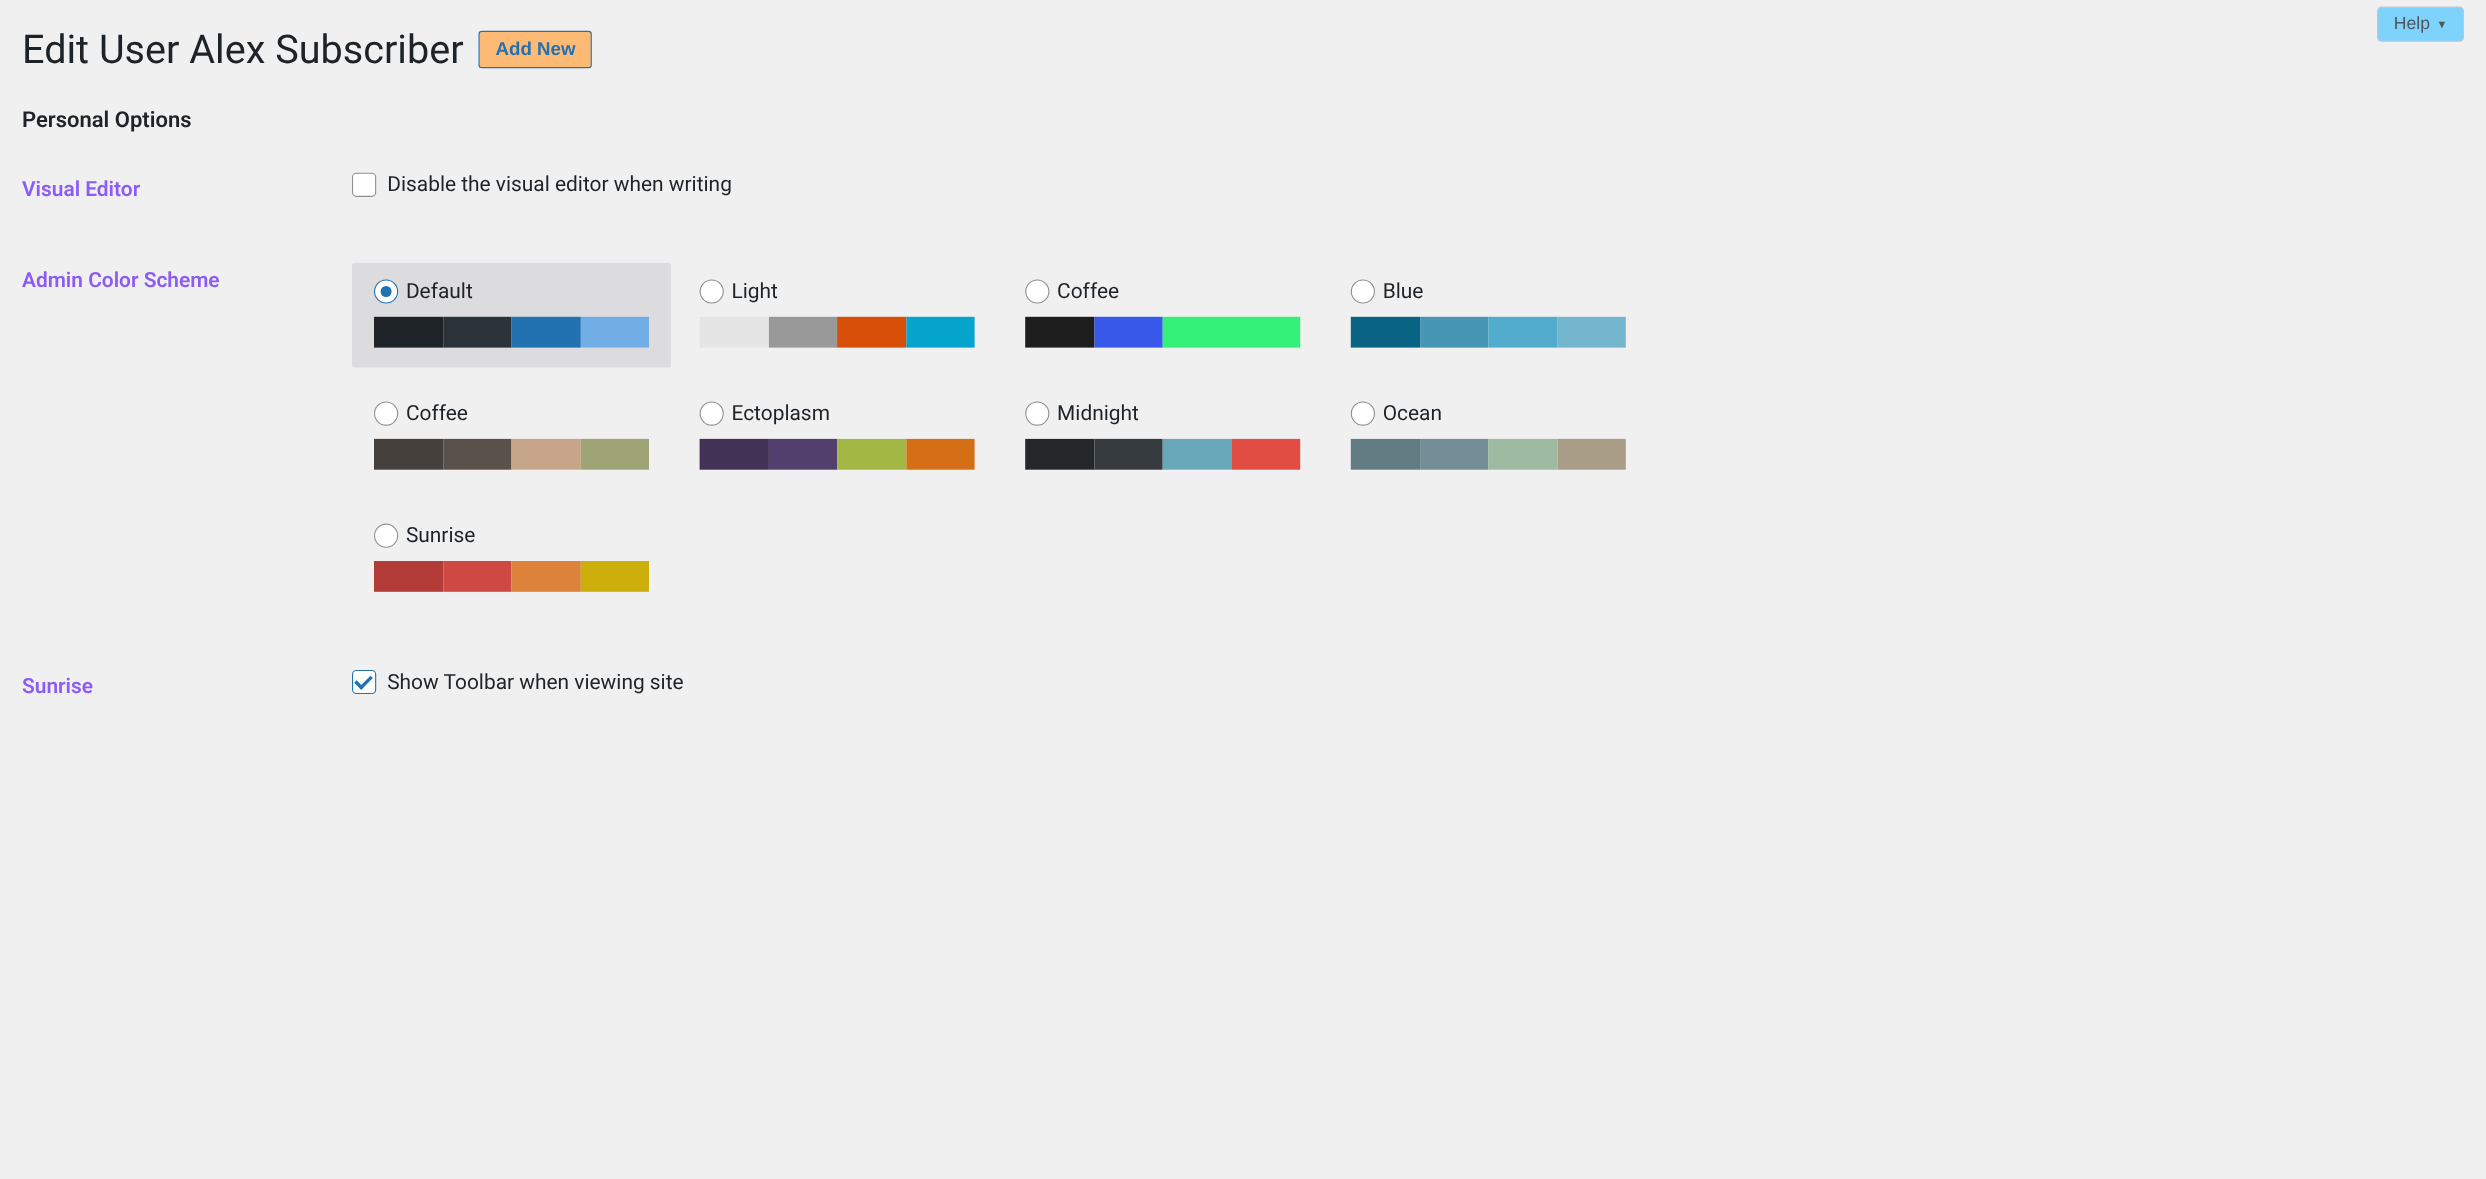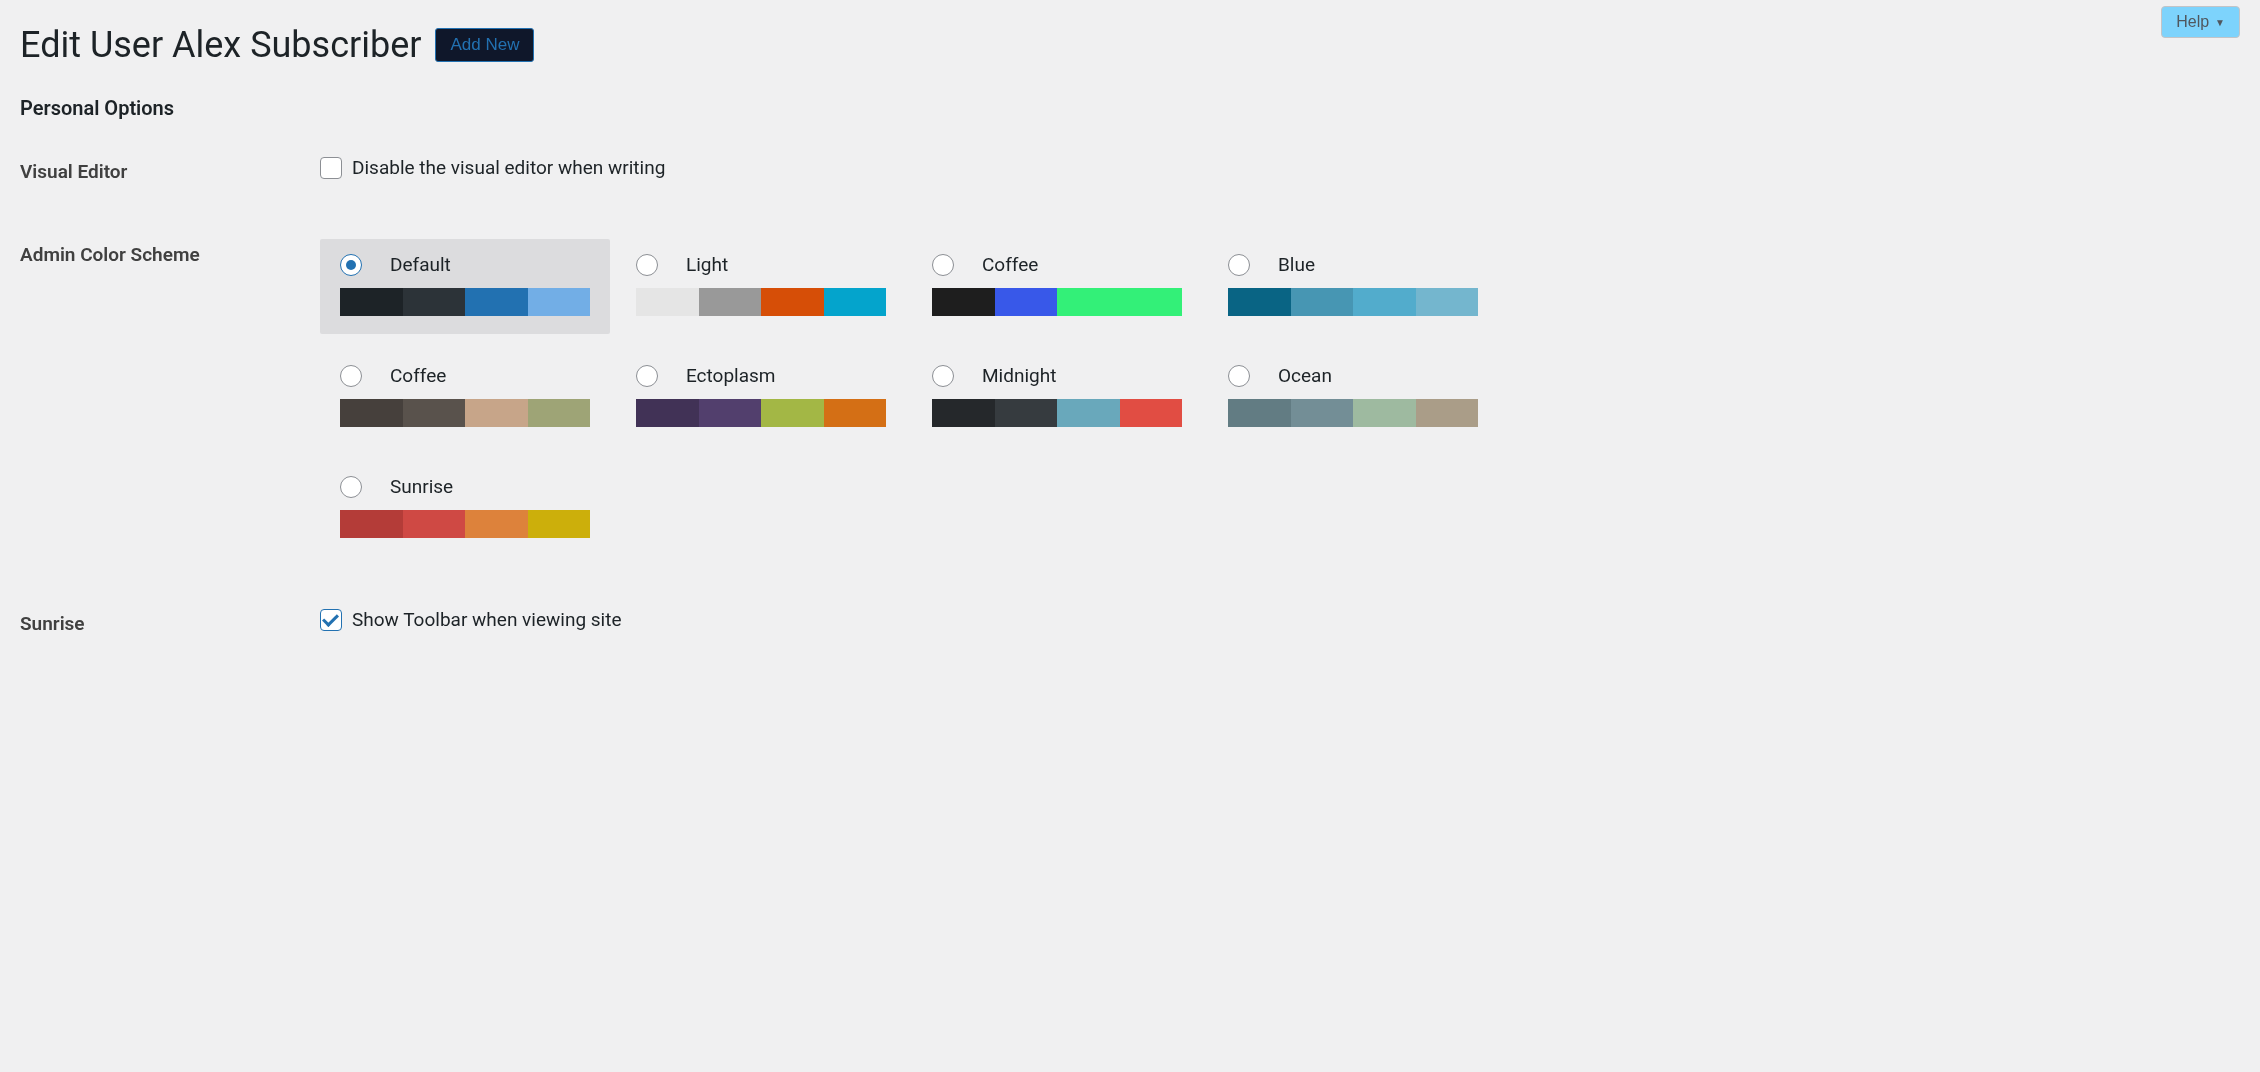--- a/index.html
+++ b/index.html
@@ -48,25 +48,25 @@
   }
   h1.page-title {
     font-size: 36px;
     font-weight: 400;
     margin: 0;
     color: #1d2327;
   }
   .add-new-btn {
     border: 1px solid #2271b1;
     color: #2271b1;
-    background: #0f172a;
+    background: #fdba74;
     padding: 6px 14px;
     border-radius: 3px;
     font-size: 17px;
-    font-weight: 400;
+    font-weight: 700;
     cursor: pointer;
     line-height: 1.2;
   }
 
   h2.section-title {
     font-size: 20px;
     font-weight: 600;
     margin: 30px 0 10px 0;
   }
 
@@ -74,21 +74,21 @@
     width: 100%;
     border-collapse: collapse;
   }
   table.form-table > tbody > tr > th {
     text-align: left;
     vertical-align: top;
     width: 300px;
     padding: 30px 10px 30px 0;
     font-size: 19px;
     font-weight: 600;
-    color: #404040;
+    color: #8b5cf6;
   }
   table.form-table > tbody > tr > td {
     padding: 26px 10px 26px 0;
     vertical-align: top;
     font-size: 19px;
   }
 
   
   .wp-checkbox {
     appearance: none;
@@ -133,21 +133,21 @@
     padding: 14px 20px 18px 20px;
     border-radius: 2px;
     cursor: pointer;
   }
   .color-option.selected {
     background: #dcdcde;
   }
   .color-option .opt-head {
     display: flex;
     align-items: center;
-    gap: 28px;
+    gap: 7px;
     margin-bottom: 12px;
     font-size: 19px;
   }
   .wp-radio {
     appearance: none;
     -webkit-appearance: none;
     width: 22px; height: 22px;
     border: 1px solid #8c8f94;
     border-radius: 50%;
     background: #fff;

